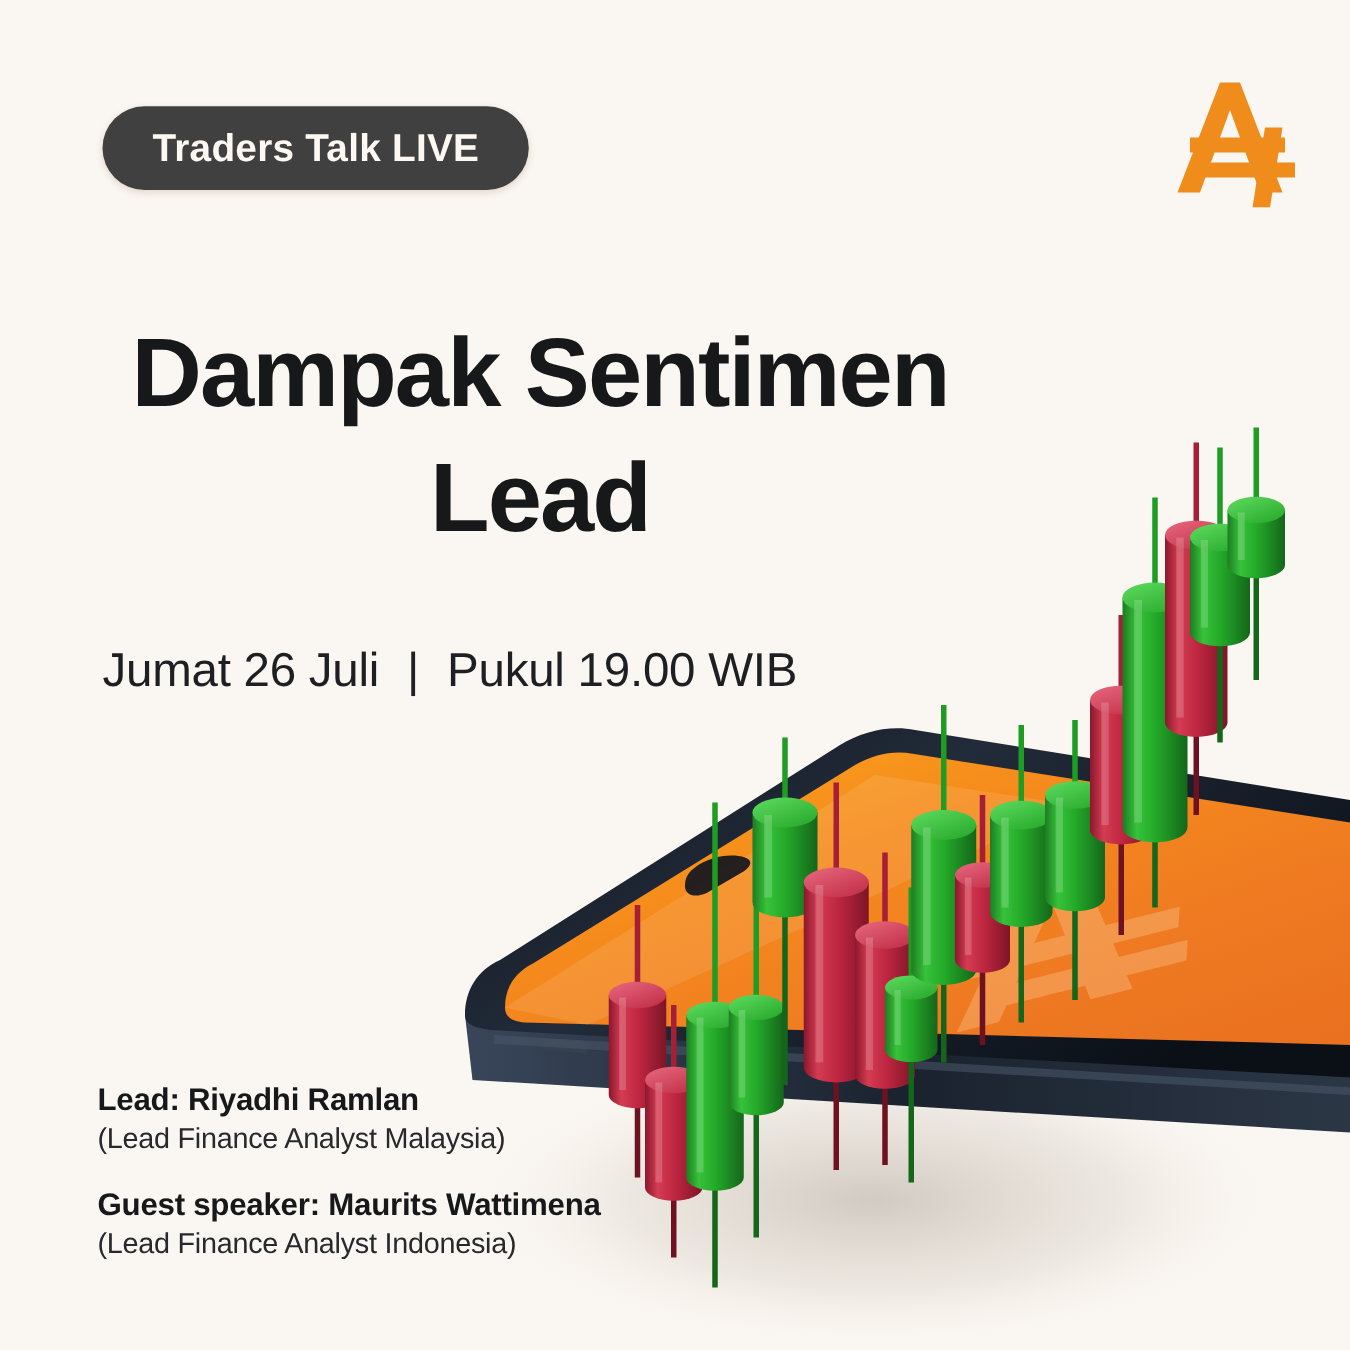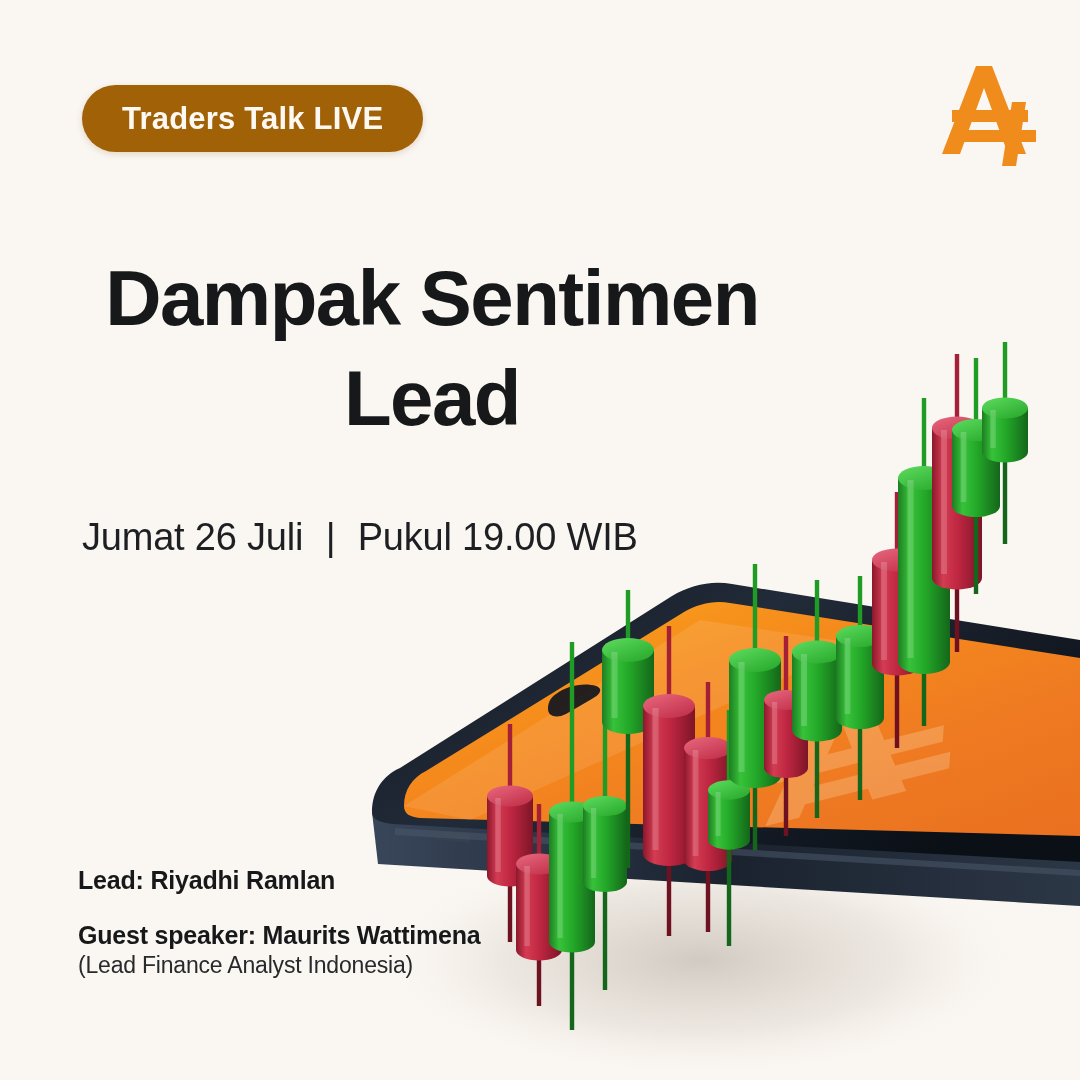--- a/index.html
+++ b/index.html
@@ -15,21 +15,21 @@
     overflow:hidden;
   }
   
   #artwork{position:absolute;inset:0;z-index:1;}
   
   #badge{
     position:absolute;left:82px;top:85px;
     height:67px;box-sizing:border-box;
     padding:0 40px;
     display:flex;align-items:center;justify-content:center;
-    background:#a16207;
+    background:#404040;
     border-radius:40px;
     color:#fdf8f2;
     font-size:31px;font-weight:bold;letter-spacing:.2px;
     box-shadow:0 2px 6px rgba(120,70,20,.18);
     z-index:5;
   }
   
   #headline{
     position:absolute;left:82px;top:196px;width:700px;
     z-index:5;
@@ -295,20 +295,21 @@
 
   <div id="datetime">
     <span>Jumat 26 Juli</span>
     <span class="sep">|</span>
     <span>Pukul 19.00 WIB</span>
   </div>
 
   <div id="credits">
     <div class="credit-block">
       <div class="credit-name">Lead: Riyadhi Ramlan</div>
+      <div class="credit-role">(Lead Finance Analyst Malaysia)</div>
     </div>
     <div class="credit-block">
       <div class="credit-name">Guest speaker: Maurits Wattimena</div>
       <div class="credit-role">(Lead Finance Analyst Indonesia)</div>
     </div>
   </div>
 
   <svg id="logo" viewBox="0 0 100 108">
     <g fill="#ef8c1c">
       <path d="M4,96 L38,8 L54,8 L88,96 L70,96 L46,30 L22,96 Z"></path>

